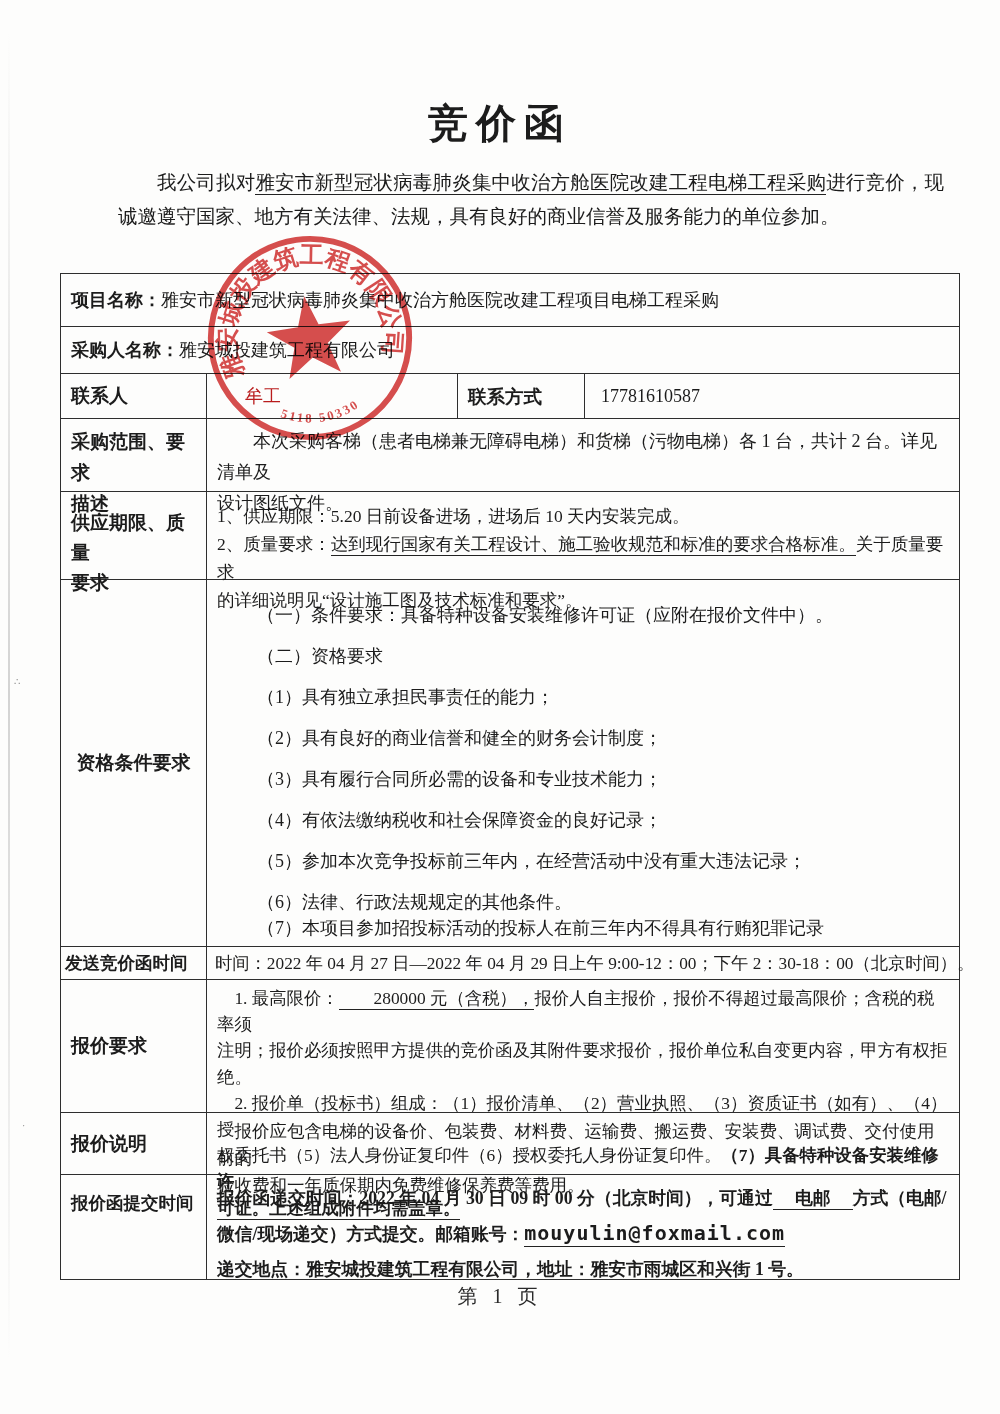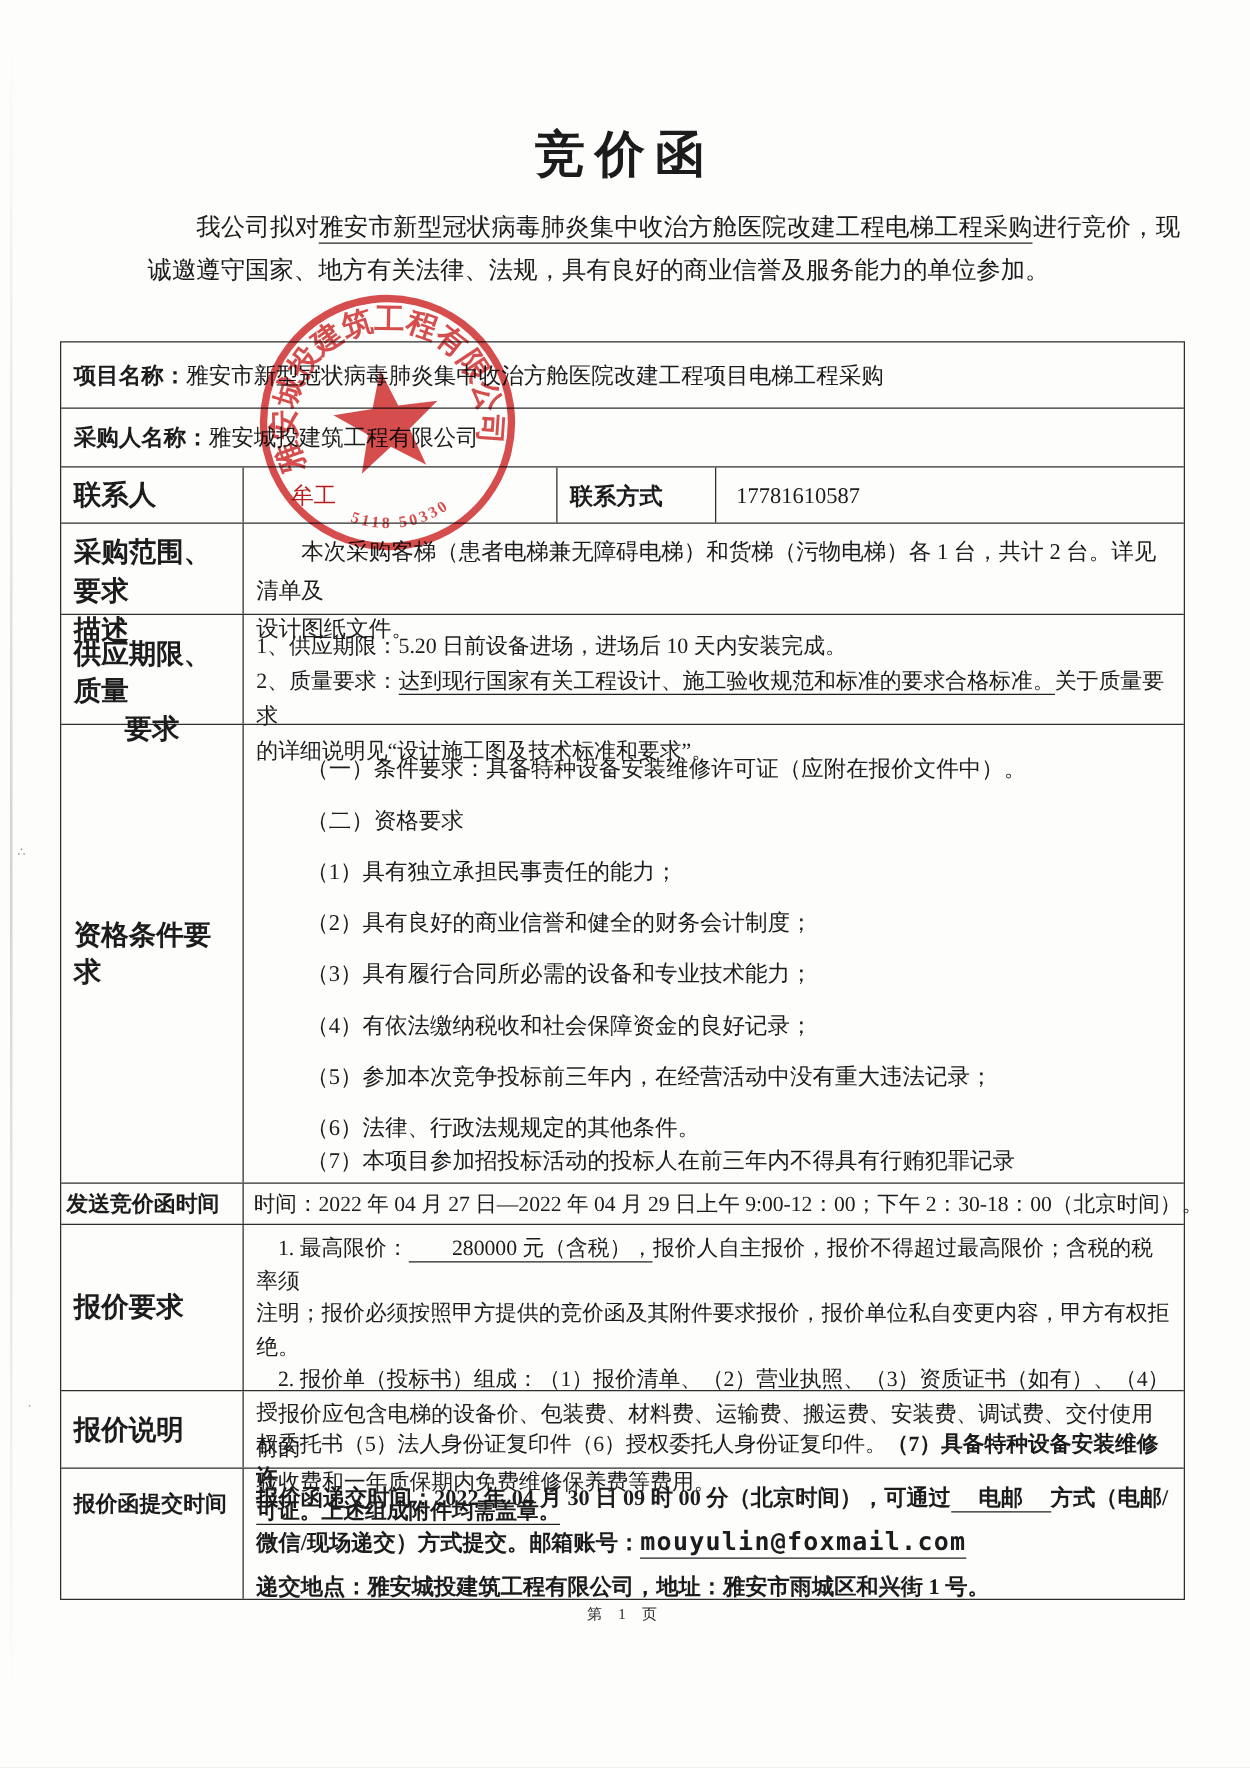--- a/index.html
+++ b/index.html
@@ -9,35 +9,35 @@
     font-family:"Liberation Serif","DejaVu Serif",serif;
   }
   .scan-edge{position:absolute;left:8px;top:30px;width:2px;height:1330px;
     background:linear-gradient(to bottom,rgba(180,180,180,0),rgba(160,160,160,.45),rgba(180,180,180,0));}
   .speck{position:absolute;color:#8a8a8a;font-size:10px;}
   .doc-title{position:absolute;top:96px;left:0;width:100%;text-align:center;
     font-size:40px;font-weight:bold;letter-spacing:8px;}
   .intro{position:absolute;top:166px;left:118px;width:826px;
     font-size:19.5px;line-height:33.5px;text-align:justify;text-indent:2em;}
   .u{border-bottom:1.4px solid #222;padding-bottom:1px;}
-  .tbl{position:absolute;left:48px;top:273px;width:900px;box-sizing:border-box;
+  .tbl{position:absolute;left:60px;top:273px;width:900px;box-sizing:border-box;
     border:1.7px solid #2e2e2e;font-size:18px;}
   .tr{display:flex;border-top:1.4px solid #2e2e2e;box-sizing:border-box;align-items:stretch;}
   .tr:first-child{border-top:none;}
   .td{box-sizing:border-box;padding:0 10px;}
-  .lbl{flex:0 0 146px;width:146px;border-right:1.4px solid #2e2e2e;font-weight:bold;font-size:22px;}
+  .lbl{flex:0 0 146px;width:146px;border-right:1.4px solid #2e2e2e;font-weight:bold;font-size:19px;}
   .vcenter{display:flex;align-items:center;}
   .full{flex:1 1 auto;}
   .bold{font-weight:bold;}
   .row-line{white-space:nowrap;}
   .qual-item{line-height:26px;margin-bottom:15px;padding-left:40px;}
   .qual-item.tight{margin-bottom:0;}
   .qual-item.last{margin-bottom:16px;}
   .footer{position:absolute;top:1283px;left:0;width:100%;text-align:center;
-    font-size:12px;letter-spacing:5px;color:#2a2a2a;}
+    font-size:20px;letter-spacing:5px;color:#2a2a2a;}
   .stamp{position:absolute;left:202px;top:230px;width:216px;height:216px;
     opacity:.85;mix-blend-mode:multiply;transform:rotate(-8deg);}
   .email{font-family:"DejaVu Sans Mono","Liberation Mono",monospace;
     font-weight:bold;font-size:20px;letter-spacing:1px;}
   .faint{color:#b91c1c;}
 </style>
 </head>
 <body>
 
 <div class="page">
@@ -80,21 +80,21 @@
       </div>
       <div class="td full" style="padding-top:7px;line-height:31px;">
         <div style="text-indent:2em;">本次采购客梯（患者电梯兼无障碍电梯）和货梯（污物电梯）各 1 台，共计 2 台。详见清单及</div>
         <div>设计图纸文件。</div>
       </div>
     </div>
 
     <div class="tr" style="height:88px;">
       <div class="td lbl" style="padding-top:16px;line-height:30px;">
         <div>供应期限、质量</div>
-        <div style="text-align:center;">要求</div>
+        <div style="text-align:left;">要求</div>
       </div>
       <div class="td full" style="padding-top:10px;line-height:28px;font-size:17.5px;">
         <div>1、供应期限：5.20 日前设备进场，进场后 10 天内安装完成。</div>
         <div><span>2、质量要求：</span><span class="u">达到现行国家有关工程设计、施工验收规范和标准的要求合格标准。</span><span>关于质量要求</span></div>
         <div>的详细说明见“设计施工图及技术标准和要求”。</div>
       </div>
     </div>
 
     <div class="tr" style="height:367px;">
       <div class="td lbl vcenter" style="justify-content:center;">资格条件要求</div>

